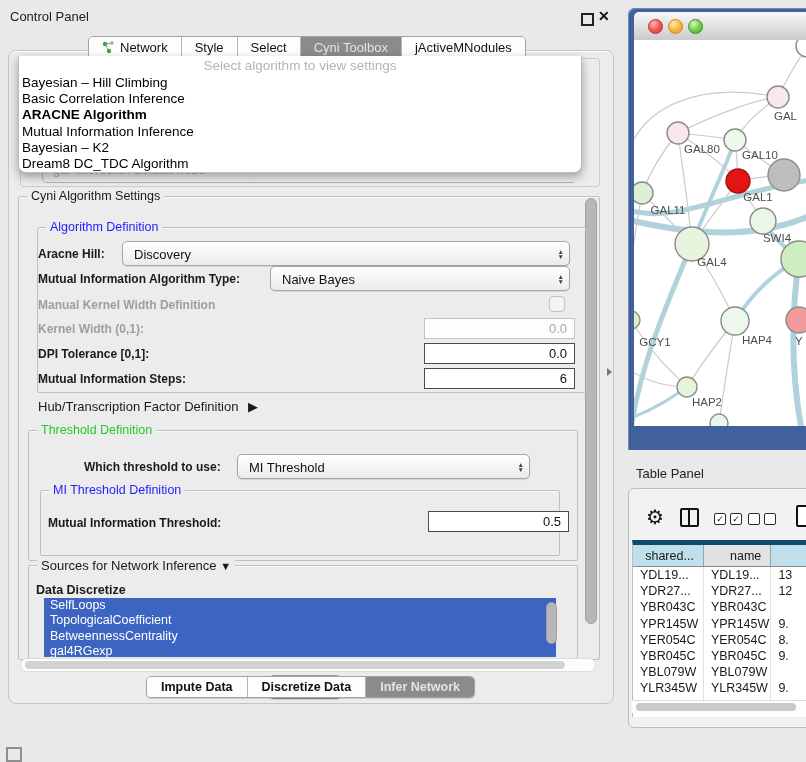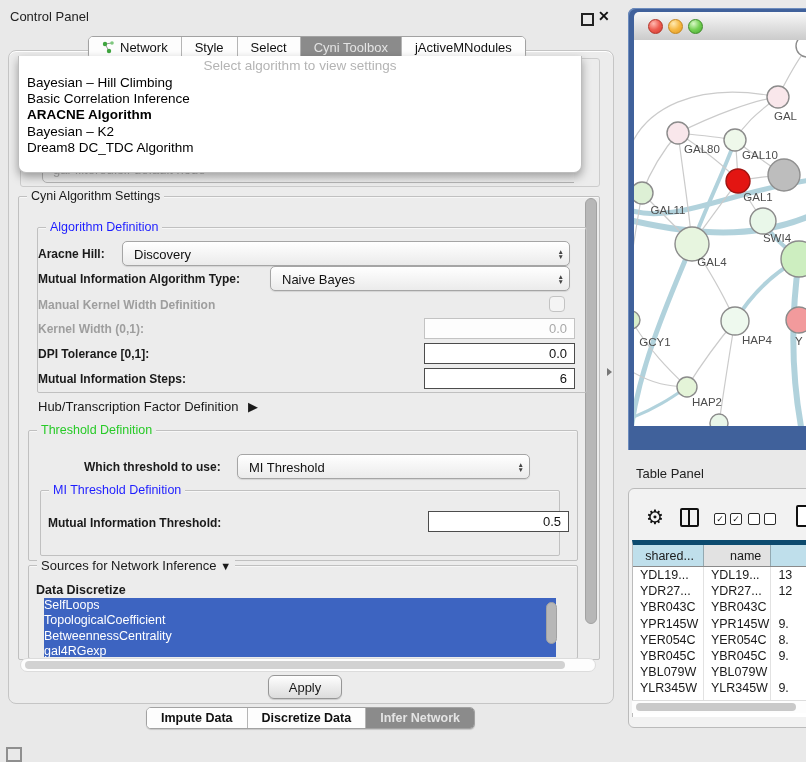--- a/index.html
+++ b/index.html
@@ -10,30 +10,30 @@
   .cp-title{left:10px;top:9px;font-size:13px;color:#222}
   .win-float{left:581px;top:13px;width:9px;height:9px;border:2px solid #222;background:transparent}
   .win-close{left:598px;top:8px;font-size:14px;font-weight:bold;color:#111}
   .cp-main{left:8px;top:50px;width:604px;height:652px;background:#ececec;border:1px solid #c5c5c5;border-radius:8px;box-shadow:inset 0 1px 0 #fff}
   
   .seg{display:flex;border:1px solid #a2a2a2;border-radius:5px;overflow:hidden;background:#fff;box-shadow:0 1px 1px rgba(0,0,0,.15)}
   .seg .tab{padding:3px 13px;font-size:13px;border-left:1px solid #b5b5b5;background:#fdfdfd;color:#111;white-space:nowrap;display:flex;align-items:center;gap:5px}
   .seg .tab:first-child{border-left:none}
   .seg .tab.sel{background:#8b8b8b;color:#e4e4e4}
   .top-tabs{left:88px;top:36px}
-  .bottom-tabs{left:146px;top:707px}
+  .bottom-tabs{left:146px;top:676px}
   .bottom-tabs .tab{font-weight:bold;font-size:12.5px;padding:3px 14px}
   
   .ghost-group{left:20px;top:58px;width:578px;height:127px;border:1px solid #cccccc;border-radius:3px}
   .combo-sliver{left:42px;top:168px;width:532px;height:15px;overflow:hidden}
   .combo-sliver .inner{position:absolute;left:0;top:-12px;width:530px;height:25px;border:1px solid #b5b5b5;border-radius:5px;background:linear-gradient(#fff,#ececec);font-size:13px;color:#b0b0b0;padding-left:10px;line-height:25px}
   
   .popup{left:18px;top:56px;width:562px;height:116px;background:#fff;border:1px solid #bdbdbd;border-top:none;border-radius:0 0 8px 8px;box-shadow:0 4px 10px rgba(0,0,0,.35);z-index:5}
   .popup .prompt{text-align:center;color:#b4b4b4;font-size:13.5px;padding-top:2px;height:17px}
-  .popup .item{font-size:13.5px;height:16.2px;line-height:16.2px;padding-left:8px;color:#000;white-space:nowrap}
+  .popup .item{font-size:13.5px;height:16.2px;line-height:16.2px;padding-left:3px;color:#000;white-space:nowrap}
   .popup .item.bold{font-weight:bold}
   
   .group{border:1px solid #c0c0c0;border-radius:2px;box-shadow:inset 0 1px 0 rgba(255,255,255,.6)}
   .legend{position:absolute;top:-8px;left:8px;background:#ececec;padding:0 4px;font-size:12.5px;white-space:nowrap}
   .legend.blue{color:#1d1dff}
   .legend.green{color:#27ca27}
   .lbl{font-size:12px;font-weight:bold;white-space:nowrap}
   .lbl.dis{color:#9e9e9e}
   .plain{font-size:13px;white-space:nowrap}
   
@@ -43,21 +43,21 @@
   
   .field{background:#fff;border:1px solid #4c4c4c;font-size:13px;color:#111;display:flex;align-items:center;justify-content:flex-end;padding-right:7px}
   .field.dis{border:1px solid #c3c3c3;color:#a9a9a9;background:#fdfdfd}
   .checkbox{width:14px;height:14px;border:1px solid #c3c3c3;border-radius:4px;background:#f4f4f4}
   
   .vthumb{background:#b7b7b7;border:1px solid #a2a2a2;border-radius:6px}
   .hscroll-track{background:#fdfdfd;border:1px solid #dcdcdc;border-radius:7px}
   .hscroll-thumb{background:#d2d2d2;border-radius:5px}
   
   .attr-list{left:44px;top:598px;width:512px;height:59px;background:#fff;overflow:hidden}
-  .attr-item{height:15.4px;line-height:15.4px;color:#fff;font-size:12.5px;}
+  .attr-item{height:15.4px;line-height:15.4px;color:#fff;font-size:12.5px;padding-left:6px}
   .apply-btn{left:268px;top:675px;width:72px;height:22px;border:1px solid #969696;border-radius:6px;
     background:linear-gradient(#fefefe,#dcdcdc);font-size:13px;display:flex;align-items:center;justify-content:center;box-shadow:0 1px 1px rgba(0,0,0,.15)}
   .corner-sq{left:6px;top:747px;width:12px;height:11px;border:2px solid #8f8f8f}
   .divider-handle{left:607px;top:368px;width:0;height:0;border-top:4px solid transparent;border-bottom:4px solid transparent;border-left:5px solid #777}
   
   .net-frame{left:628px;top:8px;width:178px;height:442px;background:#40619b;border-radius:7px 0 0 0;box-shadow:inset 1px 1px 0 #6d8cbd}
   .net-titlebar{left:634px;top:12px;width:172px;height:28px;background:linear-gradient(#f8f8f8,#cbcbcb);border-radius:5px 0 0 0;border-bottom:1px solid #9a9a9a}
   .traffic{width:13px;height:13px;border-radius:50%;position:absolute;top:7px}
   .t-red{left:14px;background:radial-gradient(circle at 35% 28%,#ffb9b0,#ee5b50 50%,#ce3a30);border:1px solid #b23227}
   .t-yellow{left:34px;background:radial-gradient(circle at 35% 28%,#ffeab2,#f6b843 50%,#df9a20);border:1px solid #c4861c}
@@ -123,20 +123,21 @@
   <div class="abs combo-sliver">
     <div class="inner">gal-filtered.sif default node</div>
   </div>
 
   <div class="abs popup">
     <div class="prompt">Select algorithm to view settings</div>
     <div id="popup-items">
         <div class="item">Bayesian – Hill Climbing</div>
         <div class="item">Basic Correlation Inference</div>
         <div class="item bold">ARACNE Algorithm</div>
+        <div class="item">Mutual Information Inference</div>
         <div class="item">Bayesian – K2</div>
         <div class="item">Dream8 DC_TDC Algorithm</div>
       </div>
   </div>
 
   <div class="abs group" style="left:18px;top:196px;width:580px;height:462px">
     <span class="legend">Cyni Algorithm Settings</span>
   </div>
 
   <div class="abs" style="left:584px;top:198px;width:12px;height:456px">

